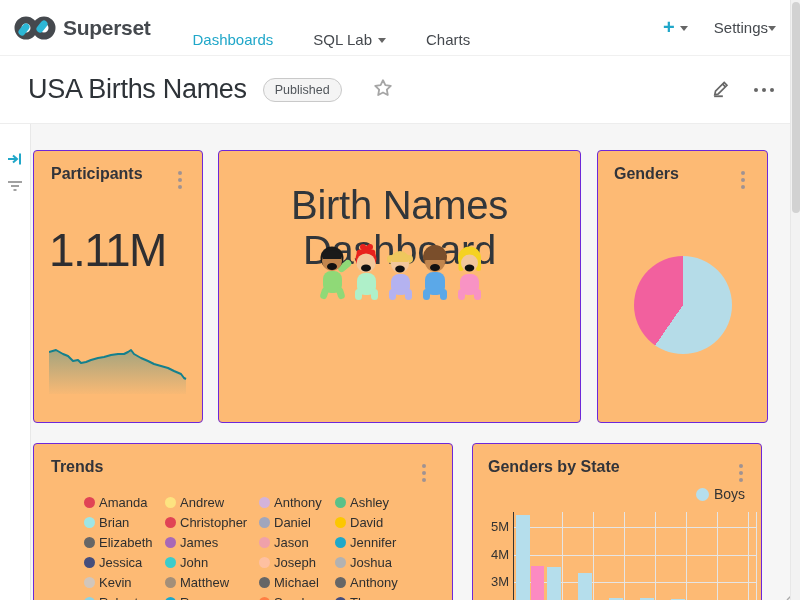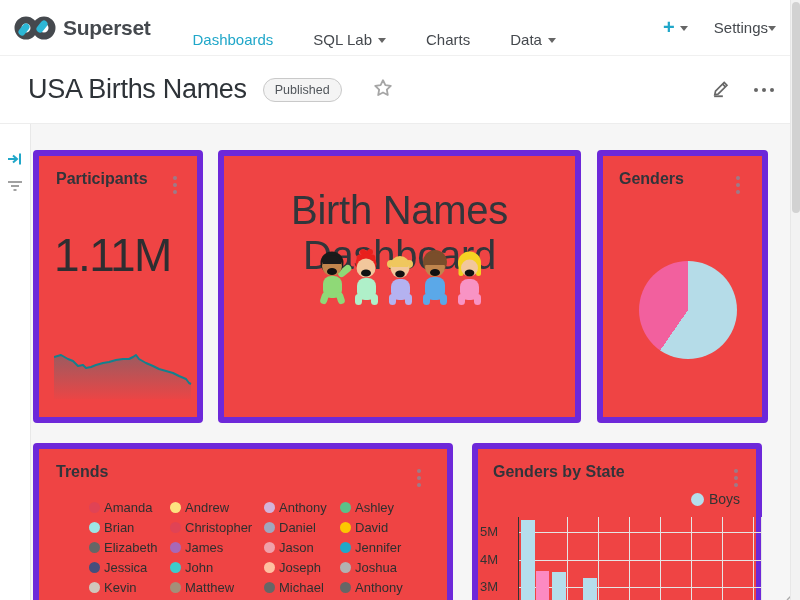--- a/index.html
+++ b/index.html
@@ -34,21 +34,21 @@
   .dots-h { display:flex; gap:4px; cursor:pointer; padding:4px; }
   .dots-h i { width:4px; height:4px; border-radius:50%; background:#666; }
 
   
   .filter-strip { position:absolute; left:0; top:124px; width:31px; height:476px; background:#fff;
                   border-right:1px solid #e8e8e8; }
   .expand-icon { position:absolute; left:7px; top:28px; cursor:pointer; }
   .filter-icon { position:absolute; left:6px; top:55px; cursor:pointer; }
 
   
-  .card { position:absolute; background:#ef4444; border:6px solid #6d28d9; border-radius:4px; }
+  .card { position:absolute; background:#fdba74; border:1px solid #6d28d9; border-radius:4px; }
   .card-title { font-size:16px; font-weight:600; color:#32343a; position:absolute; left:17px; top:14px; }
   .kebab { position:absolute; display:flex; flex-direction:column; gap:3px; cursor:pointer; padding:4px; }
   .kebab i { width:4px; height:4px; border-radius:50%; background:#889; opacity:.8; }
 
   .card-participants { left:33px; top:150px; width:170px; height:273px; }
   .big-number { position:absolute; left:15px; top:72px; font-size:46px; font-weight:500;
                 color:#2e2e31; letter-spacing:-1.5px; }
   .delta { position:absolute; left:15px; top:131px; font-size:22px; color:#37393c; letter-spacing:-0.3px; }
   .sparkline { position:absolute; left:15px; top:195px; }
 
@@ -67,21 +67,21 @@
   .legend-dot { width:11px; height:11px; border-radius:50%; flex:none; }
 
   .card-state { left:472px; top:443px; width:290px; height:230px; }
   .state-legend { position:absolute; right:16px; top:42px; display:flex; align-items:center; gap:5px;
                   font-size:14px; color:#333; cursor:pointer; }
   .state-legend .legend-dot { width:13px; height:13px; }
   .plot { position:absolute; left:40px; top:68px; width:243px; height:162px; }
   .axis-y { position:absolute; left:0; top:0; width:1px; height:162px; background:#333; }
   .gridline-h { position:absolute; left:1px; width:242px; height:1px; background:#e5e5e5; }
   .gridline-v { position:absolute; top:0; width:1px; height:162px; background:#e5e5e5; }
-  .tick-label { position:absolute; width:34px; text-align:left; font-size:13px; color:#333; }
+  .tick-label { position:absolute; width:34px; text-align:right; font-size:13px; color:#333; }
   .bar { position:absolute; width:13.5px; }
 
   
   .resize-handle { position:absolute; left:783px; top:584px; cursor:nwse-resize; }
   .scrollbar { position:absolute; right:0; top:0; width:10px; height:600px; background:#f2f2f2;
                border-left:1px solid #e7e7e7; }
   .scroll-thumb { position:absolute; left:1px; top:2px; width:8px; height:211px; background:#d2d2d2;
                   border-radius:4px; cursor:grab; }
 </style>
 </head>
@@ -104,24 +104,20 @@
   <div class="nav-items">
     <div class="nav-item active">
       <span>Dashboards</span>
     </div>
     <div class="nav-item">
       <span>SQL Lab</span>
       <span class="caret"></span>
     </div>
     <div class="nav-item">
       <span>Charts</span>
-    </div>
-    <div class="nav-item">
-      <span>Data</span>
-      <span class="caret"></span>
     </div>
   </div>
   <div class="nav-right">
     <div class="plus-btn">
       <span>+</span>
       <span class="caret"></span>
     </div>
     <div class="settings">
       <span>Settings</span>
       <span class="caret"></span>

